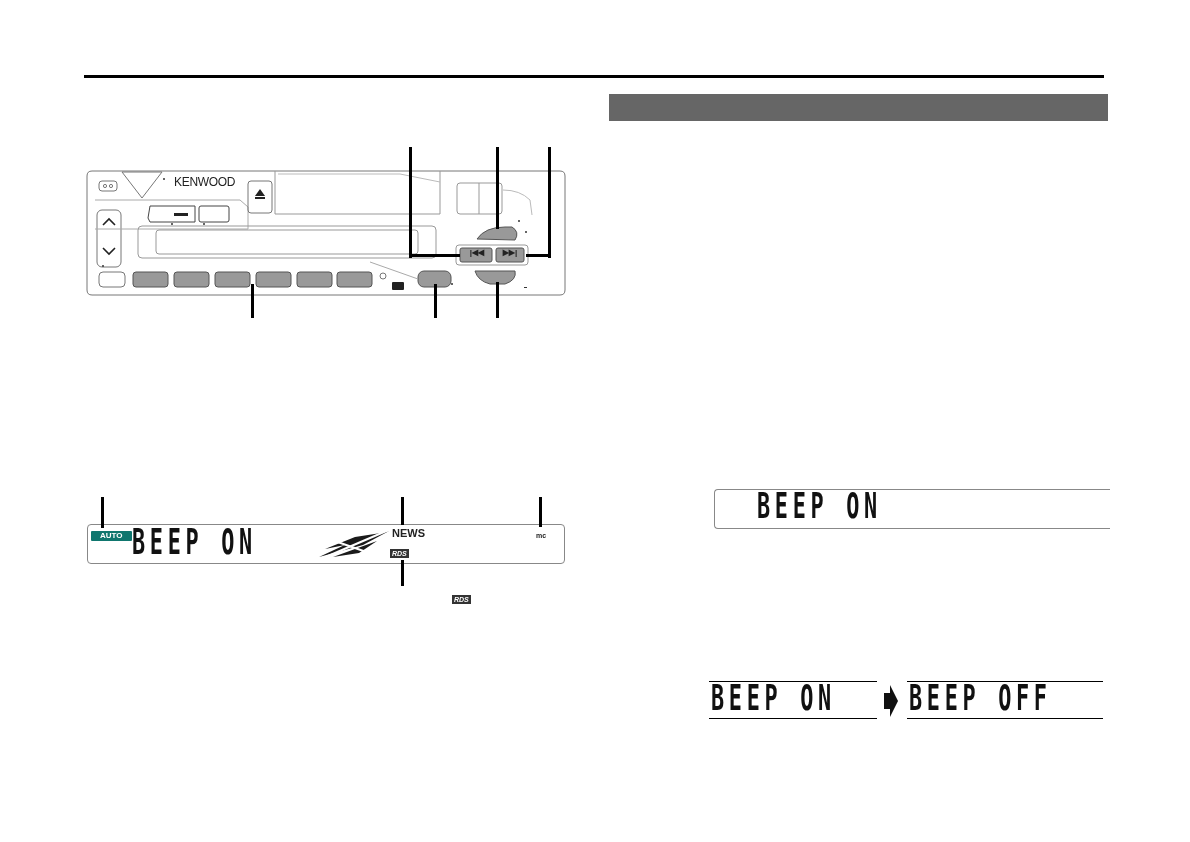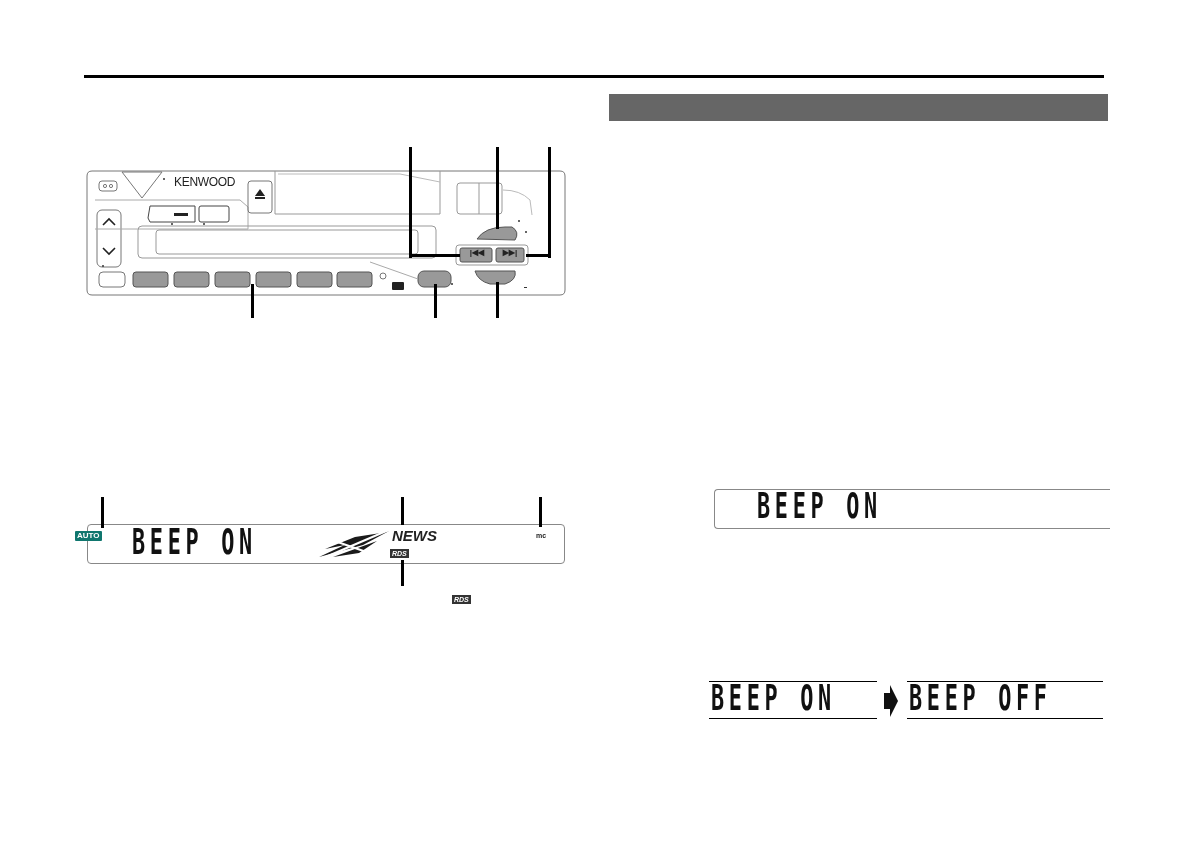--- a/index.html
+++ b/index.html
@@ -99,30 +99,30 @@
 <div class="lead" style="left:409px;top:147px;width:3px;height:111px;"></div>
 <div class="lead" style="left:409px;top:254px;width:51px;height:3px;"></div>
 <div class="lead" style="left:496px;top:147px;width:3px;height:82px;"></div>
 <div class="lead" style="left:548px;top:147px;width:3px;height:111px;"></div>
 <div class="lead" style="left:526px;top:254px;width:25px;height:3px;"></div>
 <div class="lead" style="left:251px;top:284px;width:3px;height:34px;"></div>
 <div class="lead" style="left:434px;top:284px;width:3px;height:34px;"></div>
 <div class="lead" style="left:496px;top:282px;width:3px;height:36px;"></div>
 
 <div class="abs" style="left:87px;top:524px;width:476px;height:38px;border:1px solid #888;border-radius:4px;"></div>
-<span class="abs" style="left:75px;top:531px;background:#0f766e;color:#fff;font-size:8px;font-weight:bold;padding:0 2px;line-height:10px;border-radius:1px;">AUTO</span>
+<span class="abs" style="left:91px;top:531px;background:#0f766e;color:#fff;font-size:8px;font-weight:bold;padding:0 9px;line-height:10px;border-radius:1px;">AUTO</span>
 <span class="abs seg" style="left:132px;top:528px;font-size:28px;line-height:30px;">BEEP ON</span>
 <svg class="abs" style="left:315px;top:527px;" width="80" height="34" viewBox="0 0 80 34">
   <path d="M4 30 L34 16 L74 4 L48 18 Z" fill="#1a1a1a"></path>
   <path d="M10 22 L40 10 L66 6 L50 14 Z" fill="#1a1a1a"></path>
   <path d="M18 30 L40 22 L62 14 L44 26 Z" fill="#1a1a1a"></path>
   <line x1="6" y1="32" x2="76" y2="2" stroke="#fff" stroke-width="2"></line>
   <line x1="14" y1="12" x2="60" y2="28" stroke="#fff" stroke-width="2"></line>
 </svg>
-<span class="abs" style="left:392px;top:527px;font-size:15px;font-weight:bold;color:#222;font-style:italic;">NEWS</span>
+<span class="abs" style="left:392px;top:527px;font-size:11px;font-weight:bold;color:#222;">NEWS</span>
 <span class="abs" style="left:390px;top:549px;font-size:7px;font-weight:bold;font-style:italic;color:#fff;background:#333;padding:0 2px;line-height:9px;">RDS</span>
 <span class="abs" style="left:536px;top:532px;font-size:7px;font-weight:bold;color:#222;">mc</span>
 
 <div class="lead" style="left:101px;top:497px;width:3px;height:31px;"></div>
 <div class="lead" style="left:401px;top:497px;width:3px;height:28px;"></div>
 <div class="lead" style="left:539px;top:497px;width:3px;height:30px;"></div>
 <div class="lead" style="left:401px;top:560px;width:3px;height:26px;"></div>
 <span class="abs" style="left:452px;top:595px;font-size:7px;font-weight:bold;font-style:italic;color:#fff;background:#333;padding:0 2px;line-height:9px;">RDS</span>
 
 <div class="abs" style="left:714px;top:489px;width:395px;height:38px;border:1px solid #888;border-right:none;border-radius:4px 0 0 4px;"></div>

